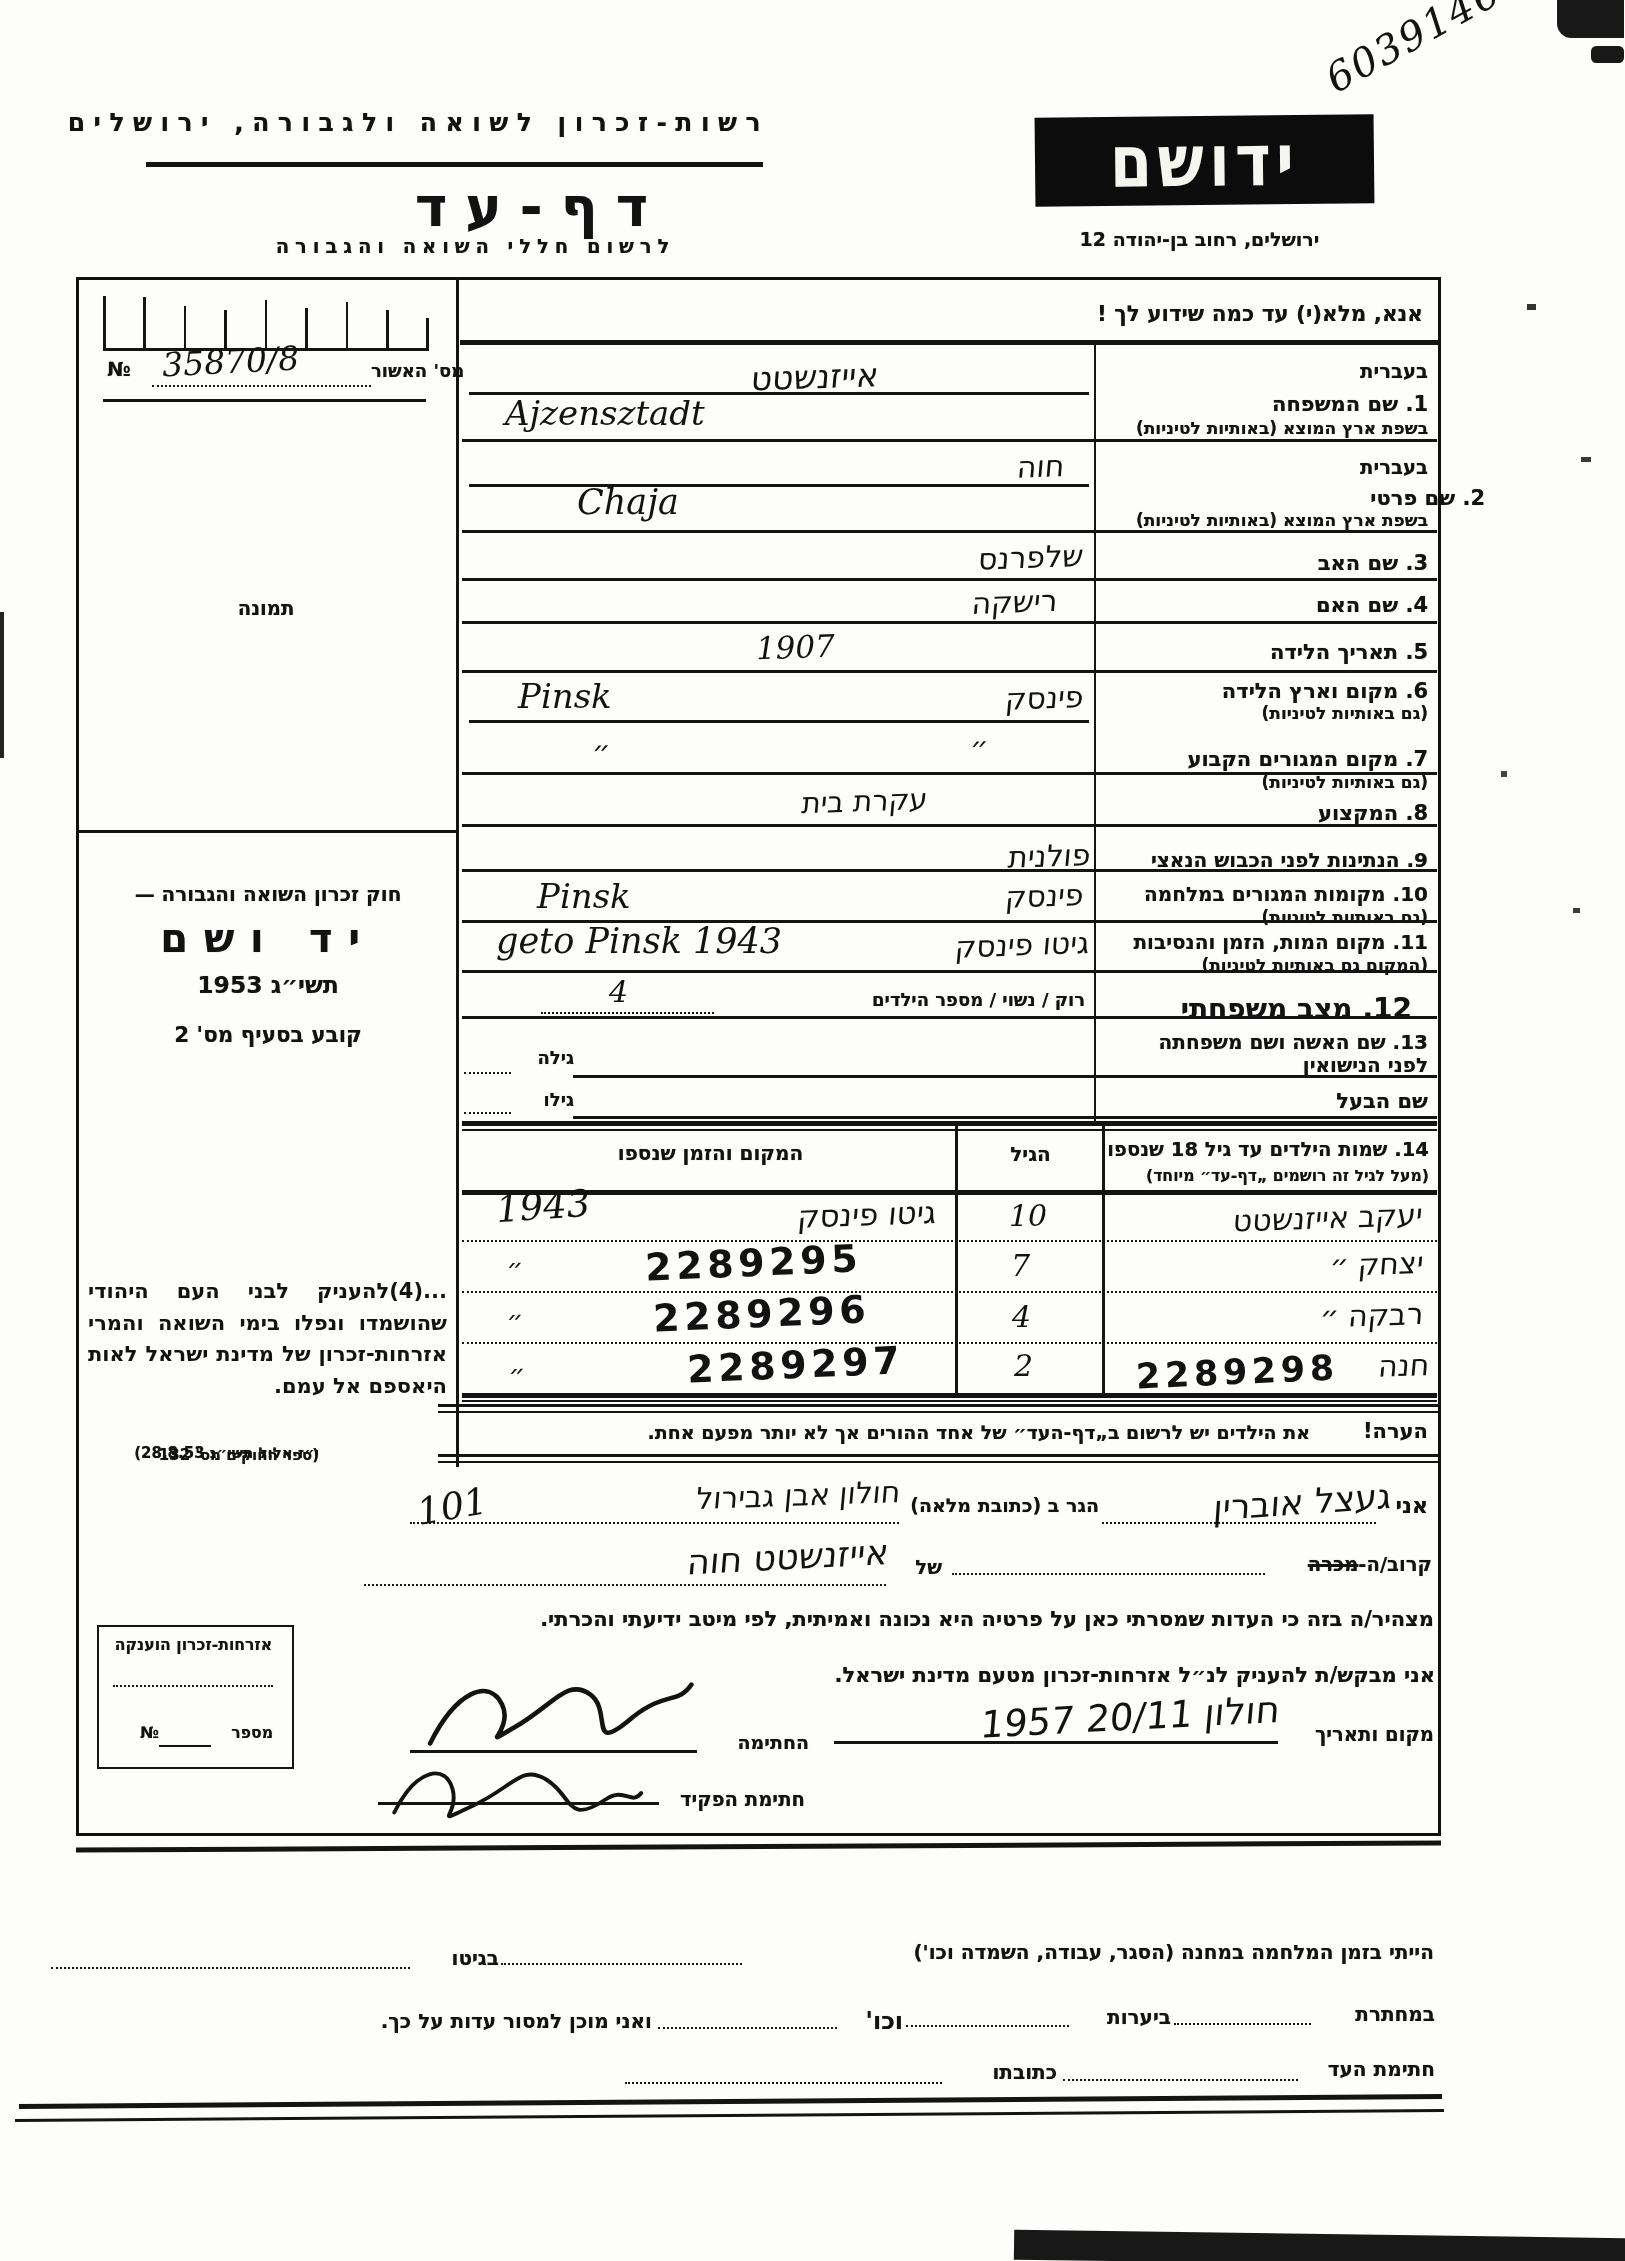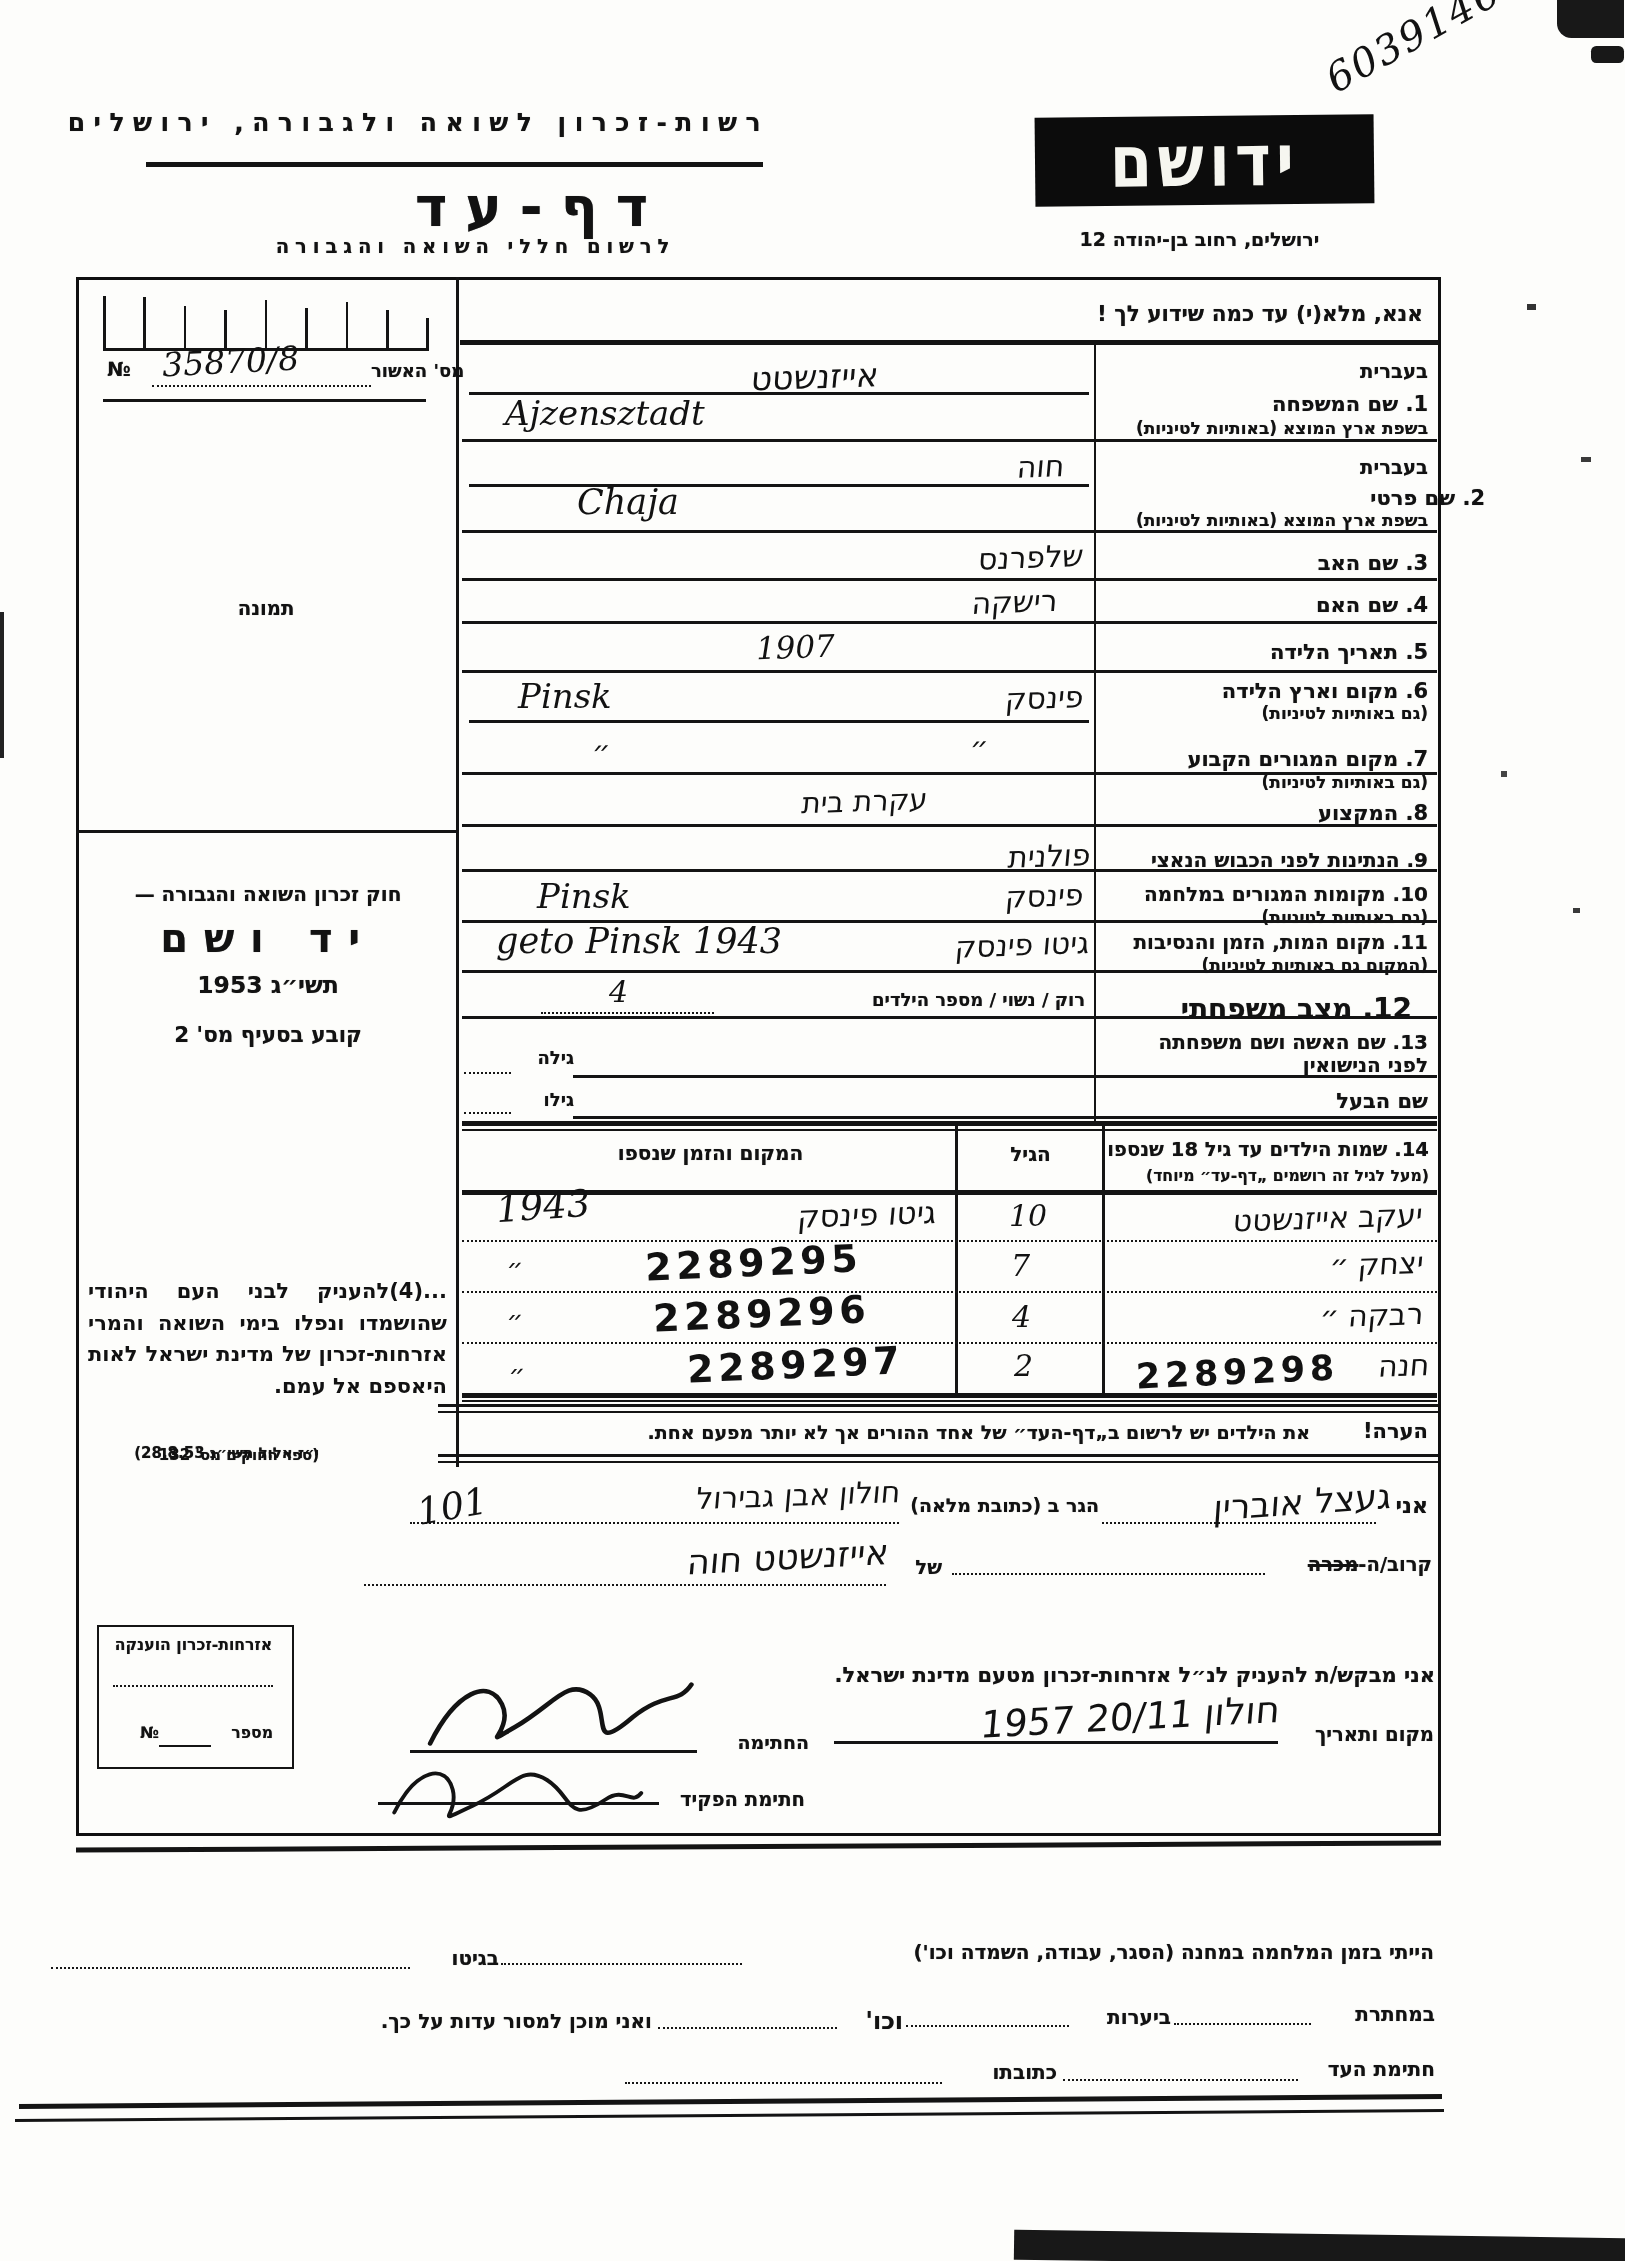--- a/index.html
+++ b/index.html
@@ -209,20 +209,21 @@
   <div class="abs hw" style="left:587px;top:1474px;width:313px;font-size:30px;">חולון אבן גבירול</div>
   <div class="dot" style="left:411px;top:1522px;width:489px;"></div>
   <div class="abs hwlat" style="left:418px;top:1485px;font-size:37px;transform:rotate(-10deg);">101</div>
 
   <div class="abs lbl" style="left:1276px;top:1553px;width:157px;font-size:19.6px;"><span>קרוב/ה-</span><span class="strike">מכרה</span></div>
   <div class="dot" style="left:953px;top:1573px;width:313px;"></div>
   <div class="abs lbl" style="left:904px;top:1556px;width:39px;font-size:19.6px;">של</div>
   <div class="abs hw" style="left:418px;top:1532px;width:470px;font-size:35px;transform:rotate(-3deg) skewX(-8deg);">אייזנשטט חוה</div>
   <div class="dot" style="left:365px;top:1584px;width:522px;"></div>
 
+  <div class="abs lbl" style="left:365px;top:1607px;width:1070px;font-size:21px;">מצהיר/ה בזה כי העדות שמסרתי כאן על פרטיה היא נכונה ואמיתית, לפי מיטב ידיעתי והכרתי.</div>
   <div class="abs lbl" style="left:692px;top:1663px;width:744px;font-size:21px;">אני מבקש/ת להעניק לנ״ל אזרחות-זכרון מטעם מדינת ישראל.</div>
 
   <div class="abs" style="left:98px;top:1625px;width:193px;height:140px;border:2.6px solid #141414;"></div>
   <div class="abs lbl ctr" style="left:103px;top:1635px;width:183px;font-size:15.7px;white-space:normal;">אזרחות-זכרון הוענקה</div>
   <div class="dot" style="left:114px;top:1685px;width:160px;"></div>
   <div class="abs lbl" style="left:215px;top:1723px;width:59px;font-size:15.7px;">מספר</div>
   <div class="abs lbl" style="left:121px;top:1723px;width:39px;font-size:15.7px;">№</div>
   <div class="hline" style="left:160px;top:1745px;width:52px;height:2px;"></div>
 
   <div class="abs lbl" style="left:1295px;top:1723px;width:140px;font-size:19.6px;">מקום ותאריך</div>

